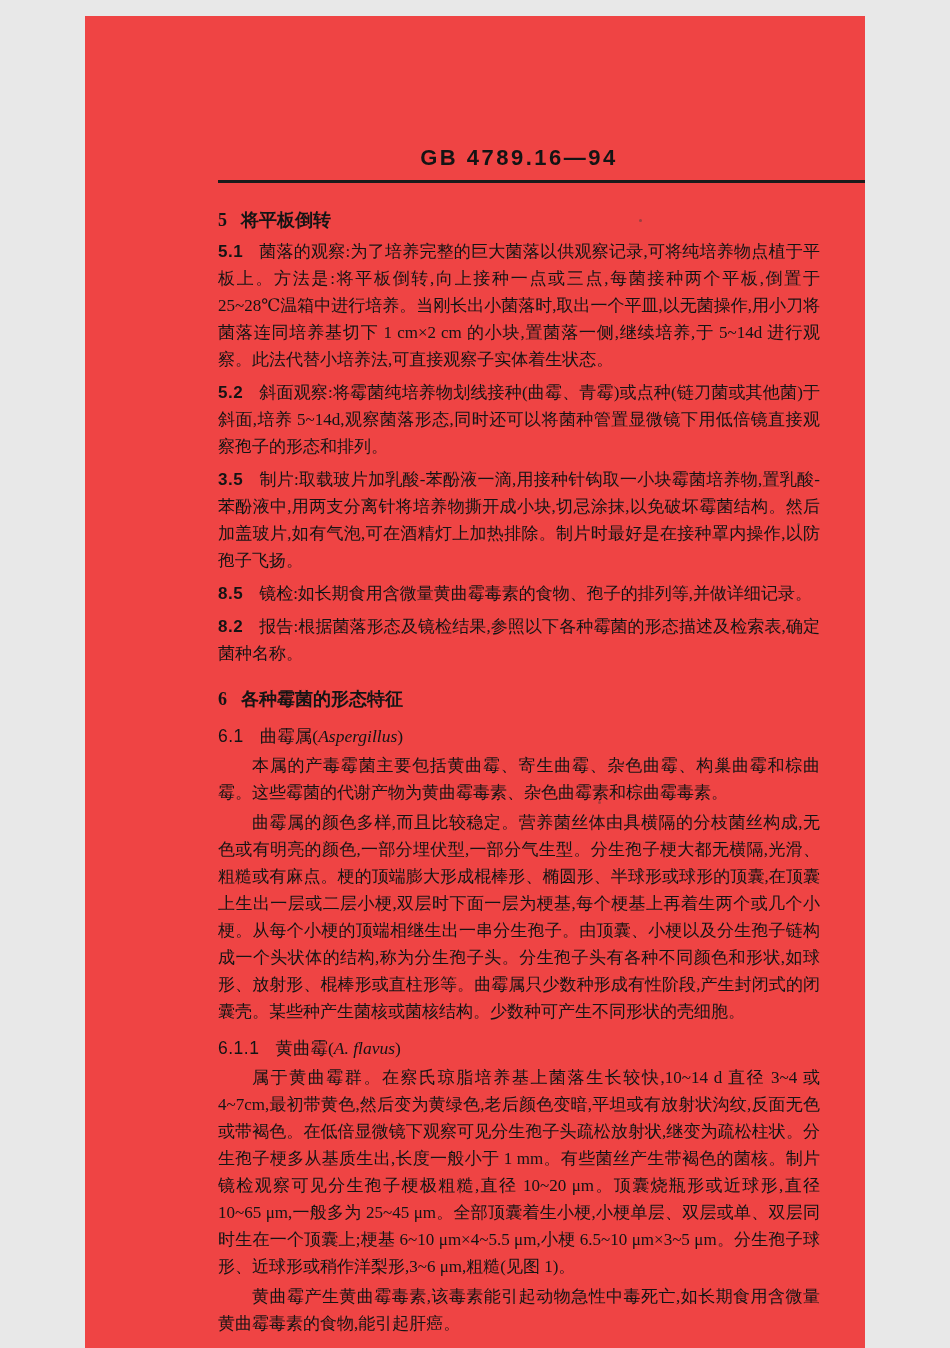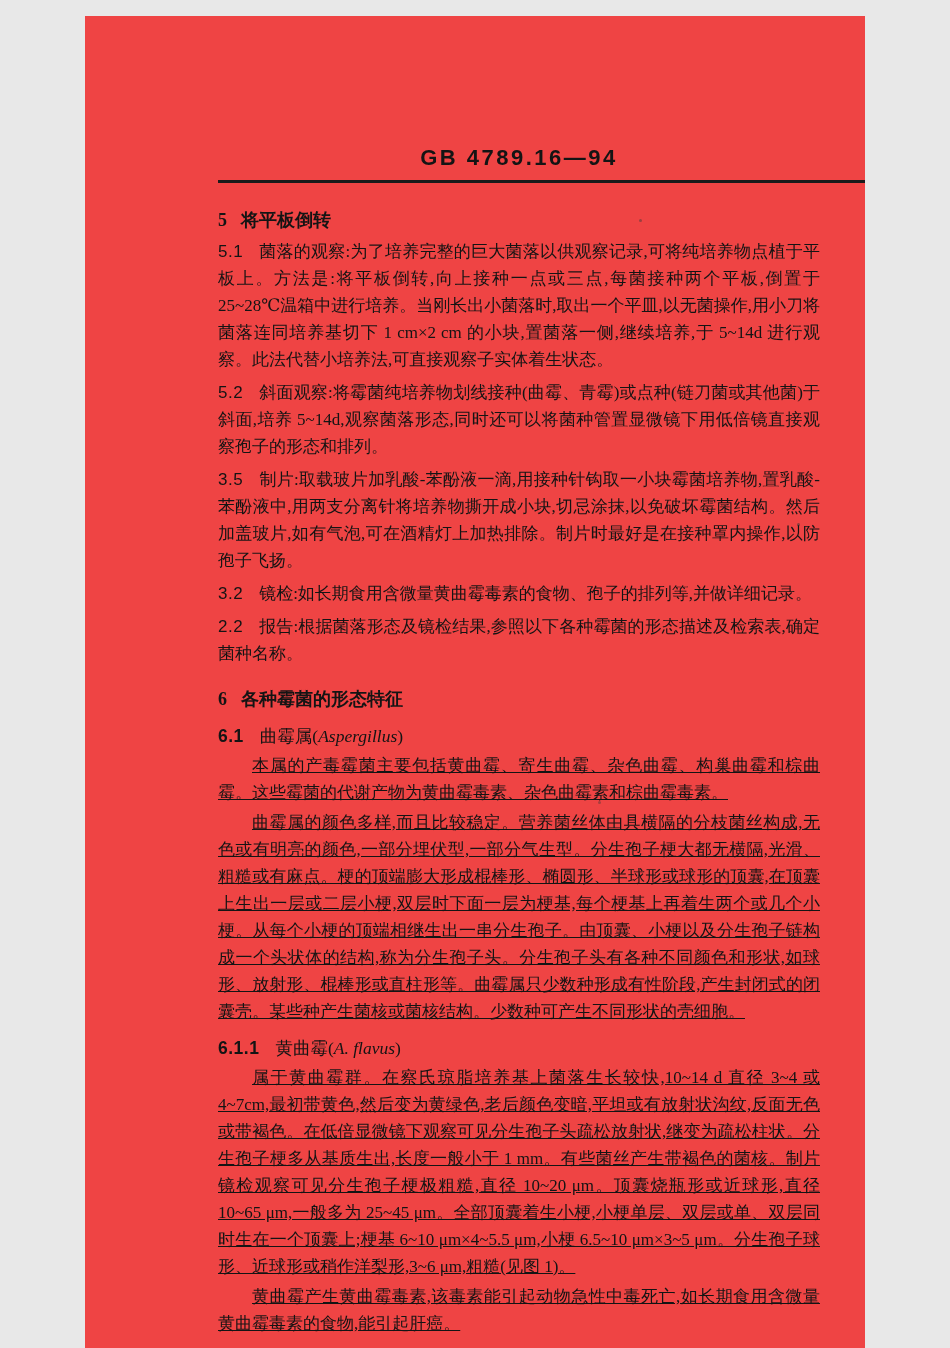--- a/index.html
+++ b/index.html
@@ -40,44 +40,43 @@
     line-height:24px;
   }
   .sec-head .num { margin-right:14px; }
   .clause {
     margin:6px 0 0 0;
     font-size:17px;
     line-height:27px;
     text-align:justify;
   }
   .clause .cno {
-    font-weight:normal;
+    font-weight:bold;
     font-family:"Liberation Sans","DejaVu Sans",sans-serif;
     margin-right:16px;
     letter-spacing:0.5px;
   }
   .sub-head {
     margin:10px 0 0 0;
     font-size:17.5px;
     line-height:26px;
   }
   .sub-head .cno {
-    font-weight:bold;
+    font-weight:normal;
     font-family:"Liberation Sans","DejaVu Sans",sans-serif;
     margin-right:16px;
     letter-spacing:0.5px;
   }
   .latin { font-style:italic; }
   .para {
     margin:3px 0 0 0;
     font-size:17px;
     line-height:27px;
     text-align:justify;
     text-indent:2em;
-    text-decoration:underline;
   }
   .mt-sec  { margin-top:20px; }
   .mt-sub  { margin-top:12px; }
   .page-no {
     position:absolute;
     left:822px; top:1258px;
     font-size:16px;
     letter-spacing:1px;
     color:#1c1c1c;
   }
@@ -102,23 +101,23 @@
     <div class="rule"></div>
 
     <p class="sec-head"><span class="num">5</span><span>将平板倒转</span></p>
 
     <p class="clause"><span class="cno">5.1</span><span>菌落的观察:为了培养完整的巨大菌落以供观察记录,可将纯培养物点植于平板上。方法是:将平板倒转,向上接种一点或三点,每菌接种两个平板,倒置于 25~28℃温箱中进行培养。当刚长出小菌落时,取出一个平皿,以无菌操作,用小刀将菌落连同培养基切下 1 cm×2 cm 的小块,置菌落一侧,继续培养,于 5~14d 进行观察。此法代替小培养法,可直接观察子实体着生状态。</span></p>
 
     <p class="clause"><span class="cno">5.2</span><span>斜面观察:将霉菌纯培养物划线接种(曲霉、青霉)或点种(链刀菌或其他菌)于斜面,培养 5~14d,观察菌落形态,同时还可以将菌种管置显微镜下用低倍镜直接观察孢子的形态和排列。</span></p>
 
     <p class="clause"><span class="cno">3.5</span><span>制片:取载玻片加乳酸-苯酚液一滴,用接种针钩取一小块霉菌培养物,置乳酸-苯酚液中,用两支分离针将培养物撕开成小块,切忌涂抹,以免破坏霉菌结构。然后加盖玻片,如有气泡,可在酒精灯上加热排除。制片时最好是在接种罩内操作,以防孢子飞扬。</span></p>
 
-    <p class="clause"><span class="cno">3.2</span><span>镜检:如长期食用含微量黄曲霉毒素的食物、孢子的排列等,并做详细记录。</span></p>
+    <p class="clause"><span class="cno">8.5</span><span>镜检:如长期食用含微量黄曲霉毒素的食物、孢子的排列等,并做详细记录。</span></p>
 
-    <p class="clause"><span class="cno">2.2</span><span>报告:根据菌落形态及镜检结果,参照以下各种霉菌的形态描述及检索表,确定菌种名称。</span></p>
+    <p class="clause"><span class="cno">8.2</span><span>报告:根据菌落形态及镜检结果,参照以下各种霉菌的形态描述及检索表,确定菌种名称。</span></p>
 
     <p class="sec-head mt-sec"><span class="num">6</span><span>各种霉菌的形态特征</span></p>
 
     <p class="sub-head mt-sub"><span class="cno">6.1</span><span>曲霉属</span><span>(</span><span class="latin">Aspergillus</span><span>)</span></p>
 
     <p class="para">本属的产毒霉菌主要包括黄曲霉、寄生曲霉、杂色曲霉、构巢曲霉和棕曲霉。这些霉菌的代谢产物为黄曲霉毒素、杂色曲霉素和棕曲霉毒素。</p>
 
     <p class="para">曲霉属的颜色多样,而且比较稳定。营养菌丝体由具横隔的分枝菌丝构成,无色或有明亮的颜色,一部分埋伏型,一部分气生型。分生孢子梗大都无横隔,光滑、粗糙或有麻点。梗的顶端膨大形成棍棒形、椭圆形、半球形或球形的顶囊,在顶囊上生出一层或二层小梗,双层时下面一层为梗基,每个梗基上再着生两个或几个小梗。从每个小梗的顶端相继生出一串分生孢子。由顶囊、小梗以及分生孢子链构成一个头状体的结构,称为分生孢子头。分生孢子头有各种不同颜色和形状,如球形、放射形、棍棒形或直柱形等。曲霉属只少数种形成有性阶段,产生封闭式的闭囊壳。某些种产生菌核或菌核结构。少数种可产生不同形状的壳细胞。</p>
 
     <p class="sub-head"><span class="cno">6.1.1</span><span>黄曲霉</span><span>(</span><span class="latin">A. flavus</span><span>)</span></p>

